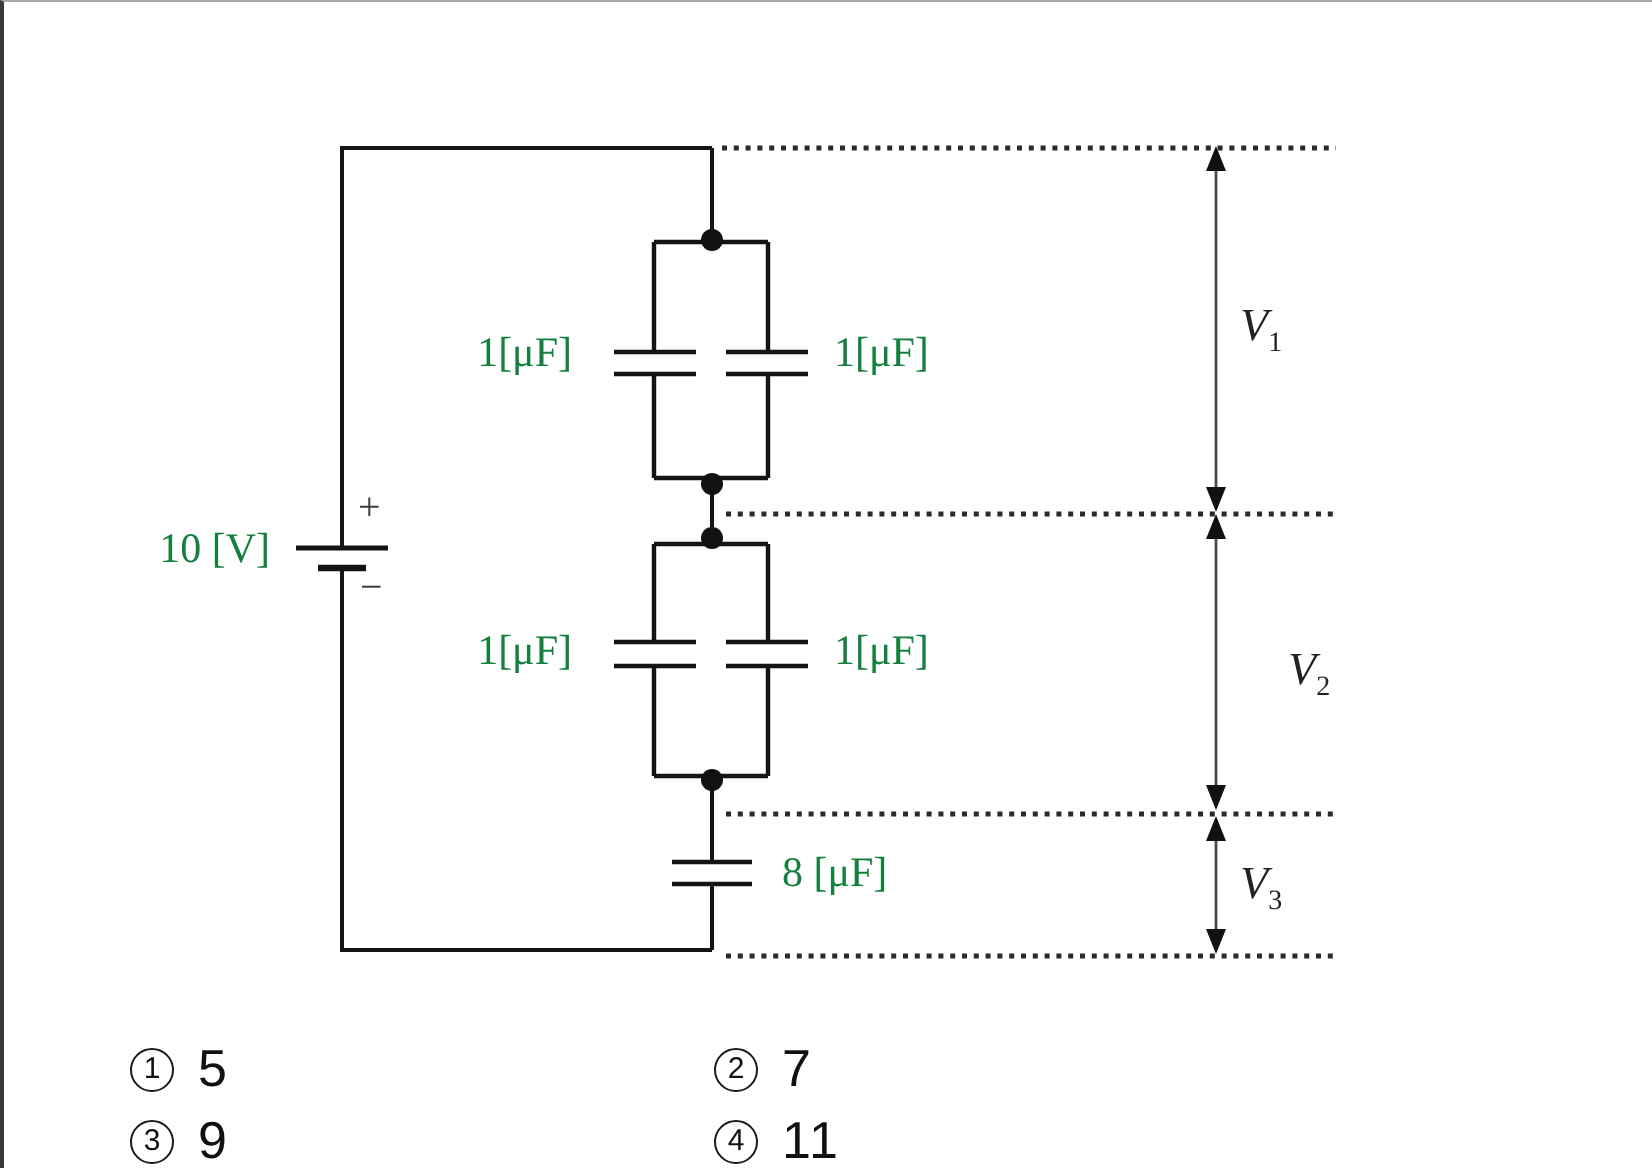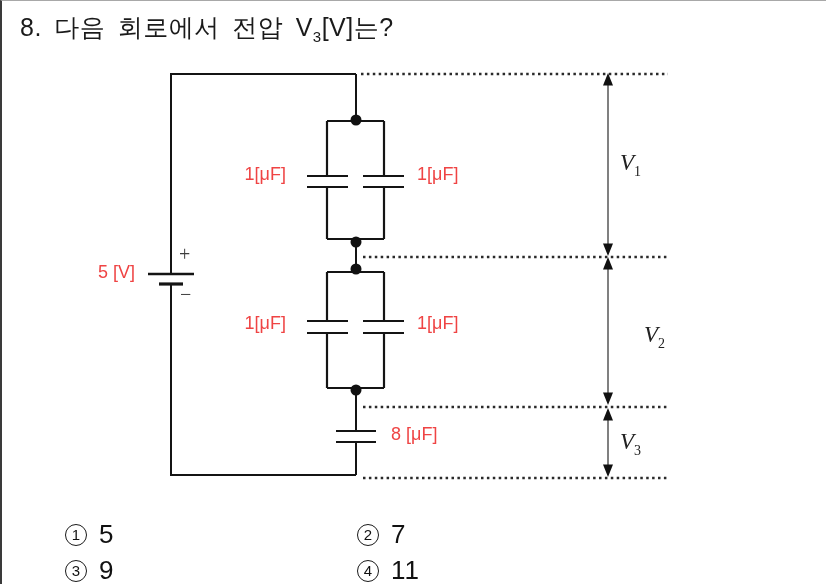--- a/index.html
+++ b/index.html
@@ -10,21 +10,21 @@
     font-family:"Liberation Sans", sans-serif;color:#111;
   }
   .abs{position:absolute;}
   #question-title{
     left:18px;top:10px;font-size:25px;letter-spacing:0.5px;word-spacing:5px;
     color:#1a1a1a;white-space:nowrap;
   }
   #question-title sub{font-size:15px;line-height:0;}
   svg{position:absolute;left:0;top:0;}
   .circuit-label{
-    font-family:Liberation Sans, sans-serif;font-size:18px;color:#ef4444;
+    font-family:Liberation Serif, serif;font-size:21px;color:#15803d;
     white-space:nowrap;line-height:1.1;
   }
   .right-align{text-align:right;}
   .vlabel{
     font-family:"Liberation Serif", serif;font-style:italic;font-size:23px;color:#222;
     white-space:nowrap;
   }
   .vlabel sub{font-size:14px;line-height:0;font-style:normal;}
   .polarity{font-family:"Liberation Serif", serif;font-size:20px;color:#3d3d3d;line-height:1;}
   .option-row{position:absolute;display:flex;align-items:center;gap:12px;}
@@ -33,23 +33,20 @@
     box-sizing:border-box;display:flex;align-items:center;justify-content:center;
     font-size:15px;line-height:1;color:#111;
   }
   .option-value{font-size:26px;color:#111;letter-spacing:1px;}
 </style>
 </head>
 <body>
 
 <div id="page">
 
-  <div class="abs" id="question-title">
-    <span>8. 다음 회로에서 전압 V</span><sub>3</sub><span>[V]는?</span>
-  </div>
 
   <svg width="826" height="584" viewBox="0 0 826 584">
 
     <g stroke="#141414" stroke-width="2" fill="none">
       <path d="M 354,73 H 169 V 272"></path>
       <path d="M 169,284 V 474 H 354"></path>
       <path d="M 354,73 V 119"></path>
       <path d="M 354,238 V 271"></path>
       <path d="M 354,387 V 430"></path>
       <path d="M 354,441 V 474"></path>
@@ -107,21 +104,21 @@
       <polygon points="606,256 601,268.5 611,268.5" fill="#111"></polygon>
       <polygon points="606,404 601,391.5 611,391.5" fill="#111"></polygon>
     </g>
     <g>
       <line x1="606" y1="413" x2="606" y2="468" stroke="#4a4a4a" stroke-width="1.4"></line>
       <polygon points="606,407 601,419.5 611,419.5" fill="#111"></polygon>
       <polygon points="606,476 601,463.5 611,463.5" fill="#111"></polygon>
     </g>
   </svg>
 
-  <div class="abs circuit-label right-align" style="left:63px;top:262px;width:70px;">5 [V]</div>
+  <div class="abs circuit-label right-align" style="left:63px;top:262px;width:70px;">10 [V]</div>
   <div class="abs polarity" style="left:177px;top:243px;">+</div>
   <div class="abs polarity" style="left:178px;top:283px;">−</div>
 
   <div class="abs circuit-label right-align" style="left:212px;top:164px;width:72px;">1[μF]</div>
   <div class="abs circuit-label" style="left:415px;top:164px;">1[μF]</div>
   <div class="abs circuit-label right-align" style="left:212px;top:313px;width:72px;">1[μF]</div>
   <div class="abs circuit-label" style="left:415px;top:313px;">1[μF]</div>
   <div class="abs circuit-label" style="left:389px;top:424px;">8 [μF]</div>
 
   <div class="abs vlabel" style="left:618px;top:149px;">

